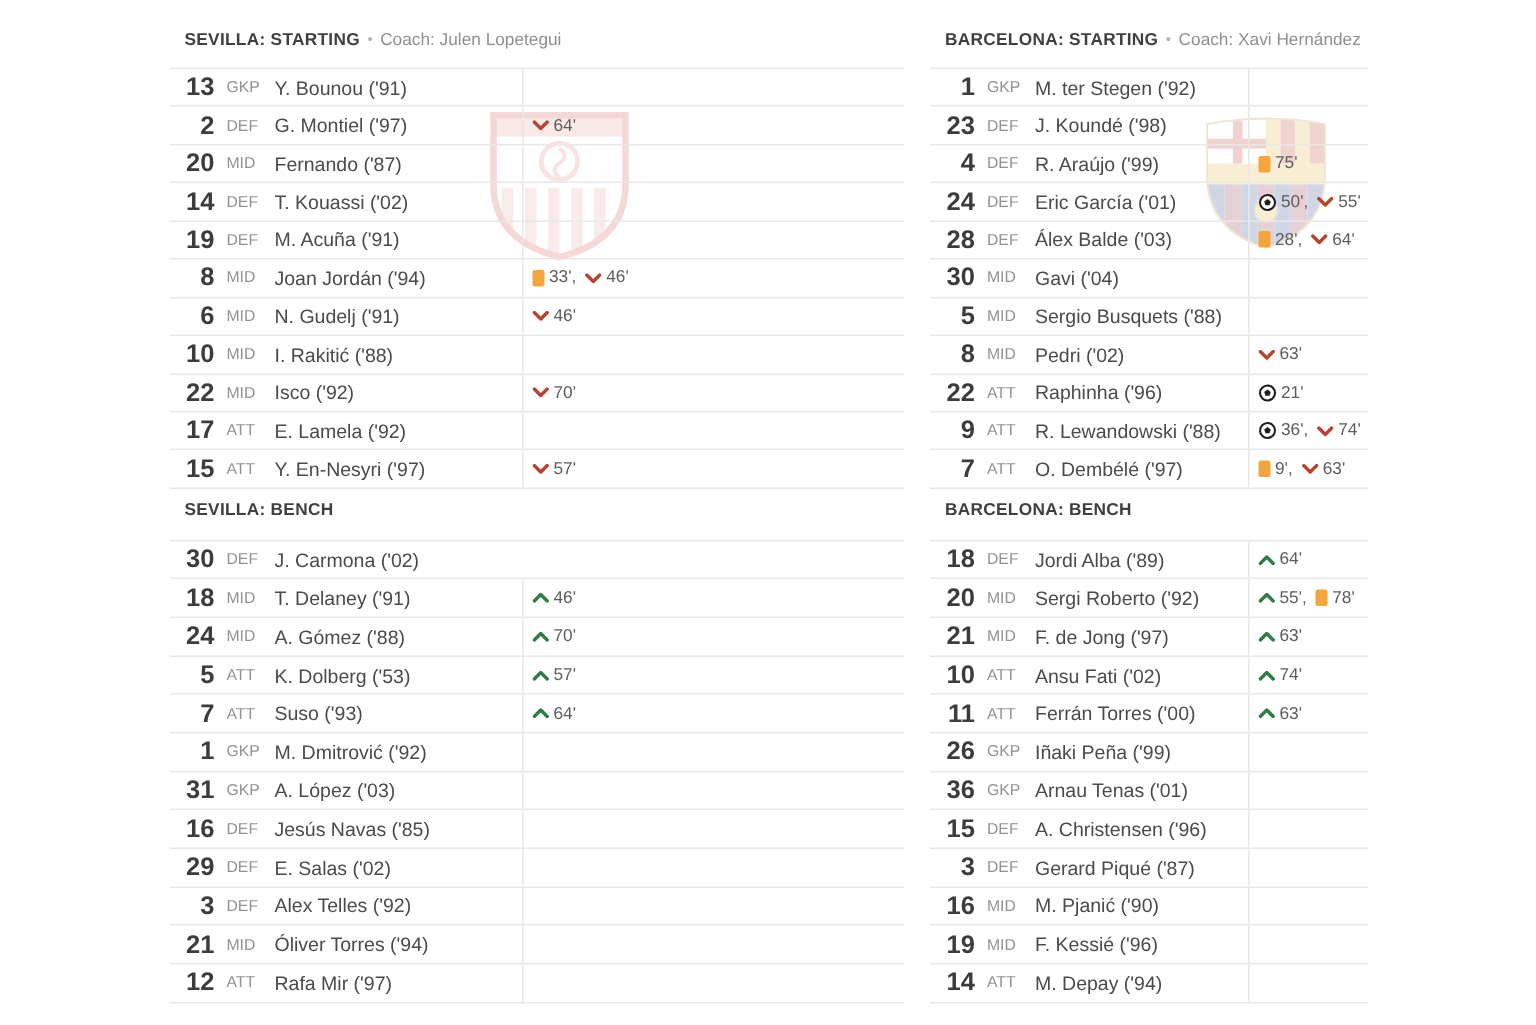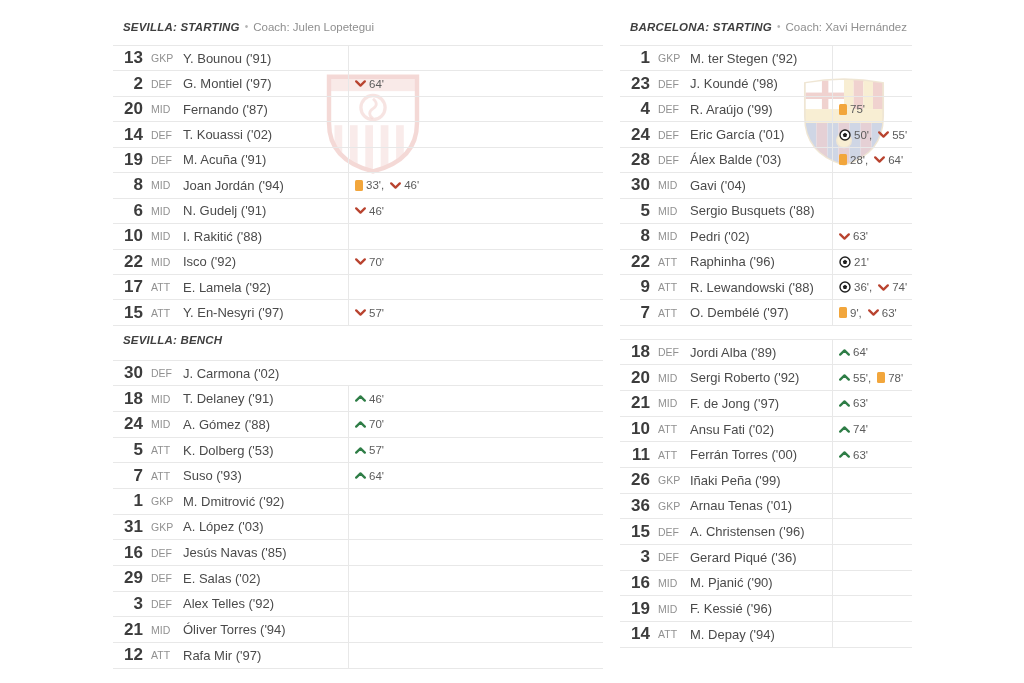--- a/index.html
+++ b/index.html
@@ -15,21 +15,21 @@
   .watermark{position:absolute;pointer-events:none;z-index:0;}
   #sevilla-crest{left:205px;top:68px;opacity:.20;}
   #barcelona-crest{left:178px;top:74px;opacity:.22;}
 
   .section-header{
     position:relative;z-index:2;
     margin-top:20px;height:14px;padding-left:10px;
     display:flex;align-items:center;gap:5px;
     font-size:11.5px;line-height:14px;white-space:nowrap;
   }
-  .section-header .hdr-title{font-weight:bold;color:#3f3f3f;letter-spacing:.2px;font-style:italic;}
+  .section-header .hdr-title{font-weight:bold;color:#3f3f3f;letter-spacing:.2px;}
   .section-header .hdr-sep{color:#b4b4b4;font-size:10px;}
   .section-header .hdr-coach{color:#8f8f8f;text-align:right;}
   .bench-header{margin-top:7px;text-align:right;}
 
   .lineup-table{
     position:relative;z-index:2;
     margin-top:11px;border-top:1px solid var(--row-border);
   }
   .bench-table{margin-top:13px;}
 
@@ -486,20 +486,23 @@
           <span class="event">
             <svg class="chev" width="11" height="7" viewBox="0 0 11 7">
               <polyline points="1.2,1.4 5.5,5.6 9.8,1.4" fill="none" stroke="#b9432f" stroke-width="2.3" stroke-linecap="round" stroke-linejoin="round"></polyline>
             </svg>
             <span class="etime">63'</span>
           </span>
         </div>
       </div>
     </div>
 
+  <div class="section-header bench-header">
+    <span class="hdr-title">BARCELONA: BENCH</span>
+  </div>
 
   <div class="lineup-table bench-table">
       <div class="row">
         <span class="cell-num">18</span>
         <span class="cell-pos">DEF</span>
         <span class="cell-name">Jordi Alba ('89)</span>
         <div class="cell-events">
           <span class="event">
             <svg class="chev" width="11" height="7" viewBox="0 0 11 7">
               <polyline points="1.2,5.6 5.5,1.4 9.8,5.6" fill="none" stroke="#2e7d46" stroke-width="2.3" stroke-linecap="round" stroke-linejoin="round"></polyline>
@@ -578,21 +581,21 @@
       </div>
       <div class="row">
         <span class="cell-num">15</span>
         <span class="cell-pos">DEF</span>
         <span class="cell-name">A. Christensen ('96)</span>
         <div class="cell-events"></div>
       </div>
       <div class="row">
         <span class="cell-num">3</span>
         <span class="cell-pos">DEF</span>
-        <span class="cell-name">Gerard Piqué ('36)</span>
+        <span class="cell-name">Gerard Piqué ('87)</span>
         <div class="cell-events"></div>
       </div>
       <div class="row">
         <span class="cell-num">16</span>
         <span class="cell-pos">MID</span>
         <span class="cell-name">M. Pjanić ('90)</span>
         <div class="cell-events"></div>
       </div>
       <div class="row">
         <span class="cell-num">19</span>

